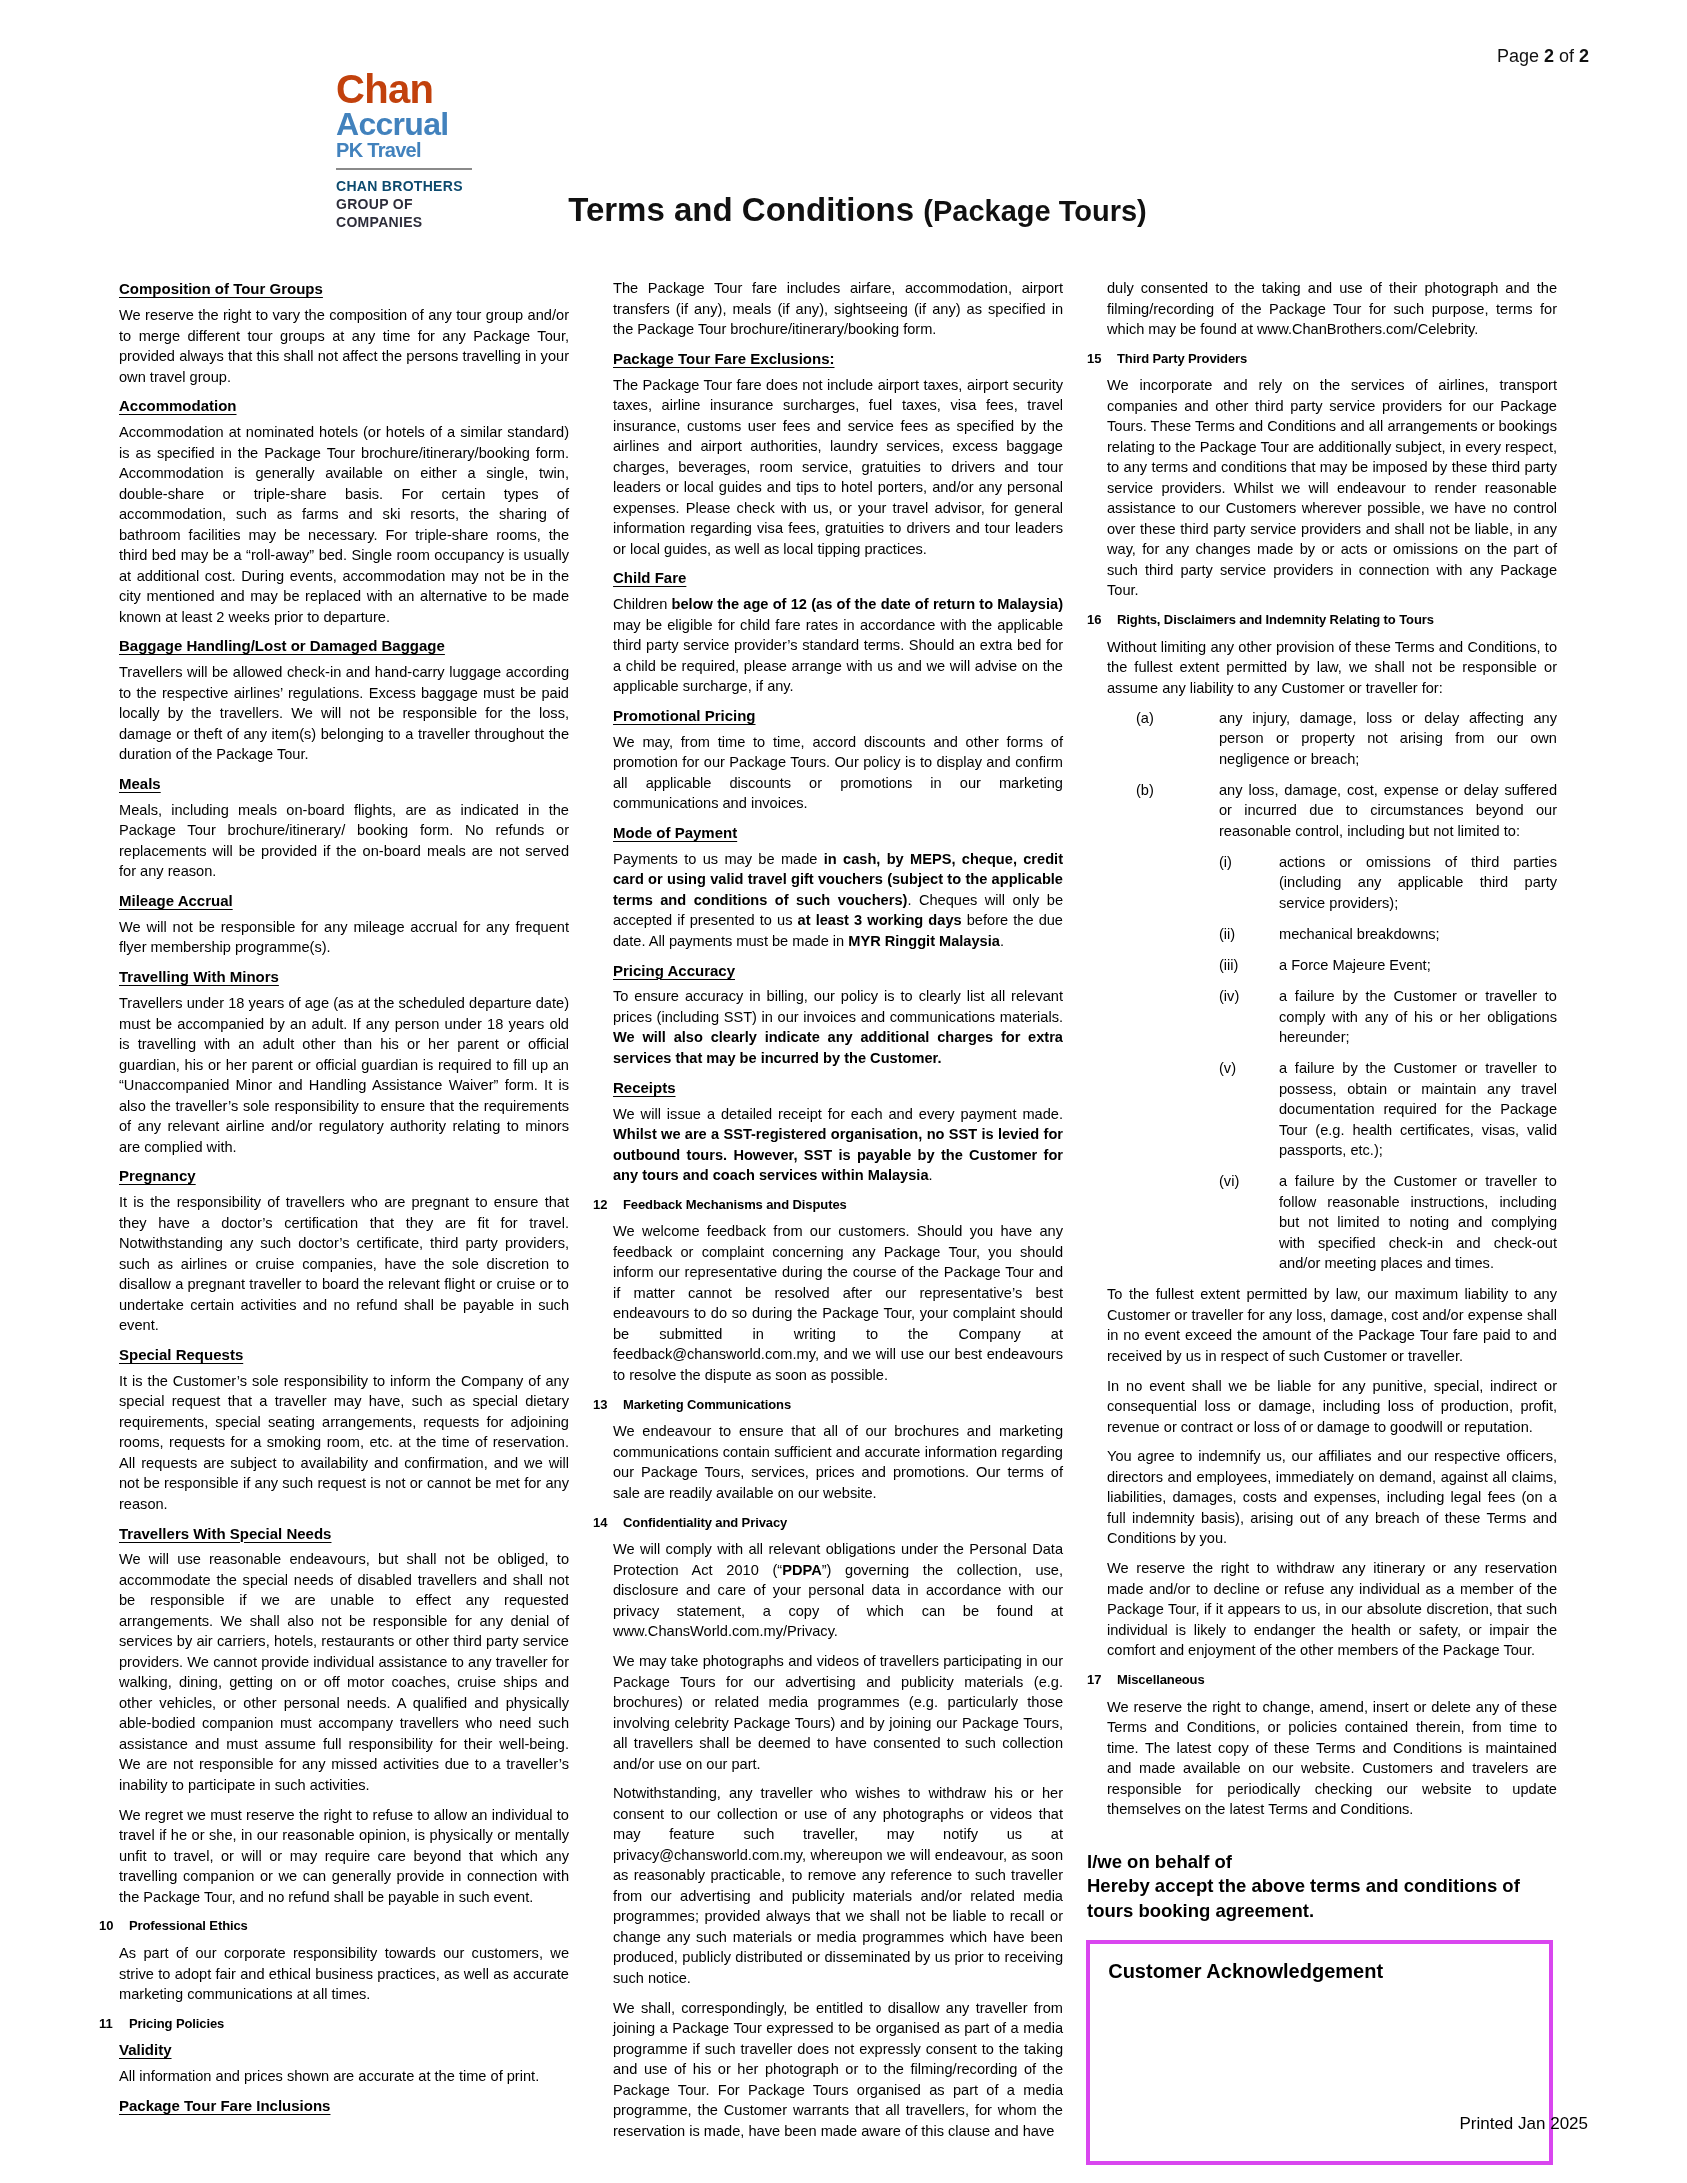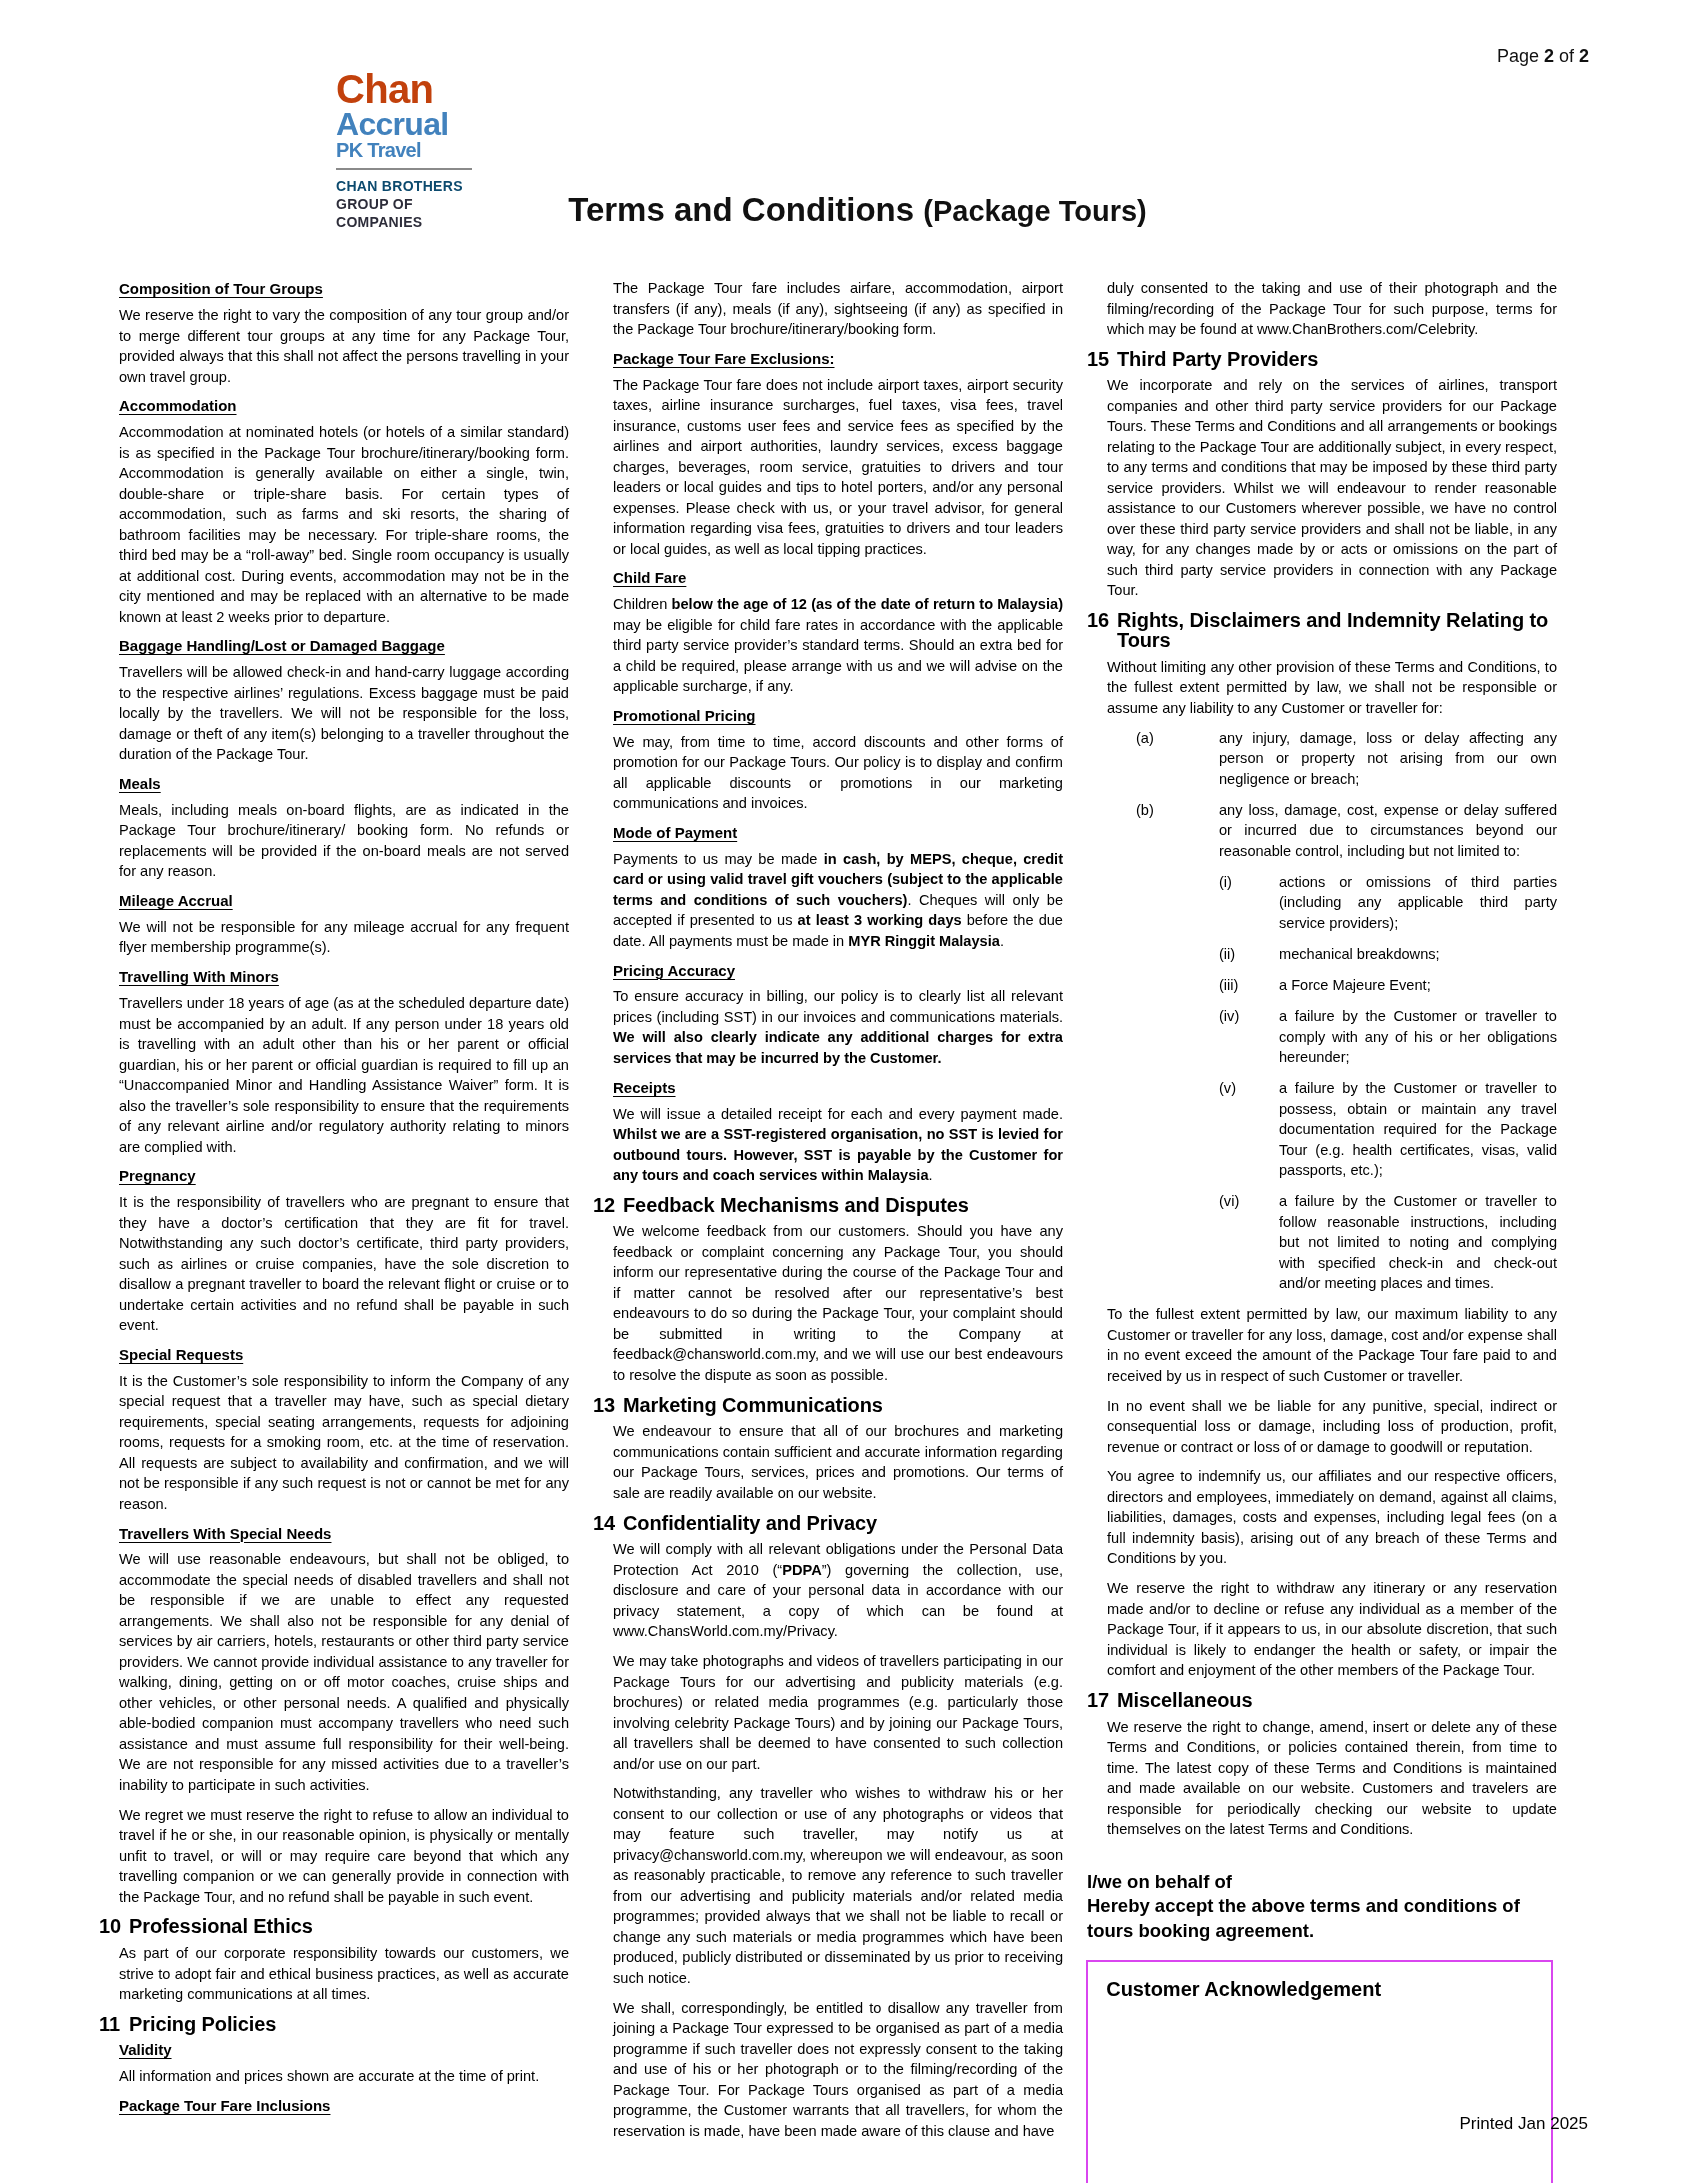--- a/index.html
+++ b/index.html
@@ -22,31 +22,31 @@
                font-weight:bold; color:#111; white-space:nowrap;padding-left:28px; }
   .t-main { font-size:33px; }
   .t-sub  { font-size:29px; }
 
   .columns { position:absolute; left:99px; top:278px; display:flex; gap:24px; }
   .col { width:470px; font-size:14.6px; line-height:20.5px; }
 
   .hu { font-weight:bold; font-size:15px; margin:1.3px 0 5.3px 20px;
         text-decoration:underline; text-decoration-thickness:1.3px; text-underline-offset:2.6px; }
   .p  { text-align:justify; margin:0 0 9.3px 20px; }
-  .hn { font-weight:bold; font-size:20px; line-height:20px; letter-spacing:-0.1px;
+  .hn { font-weight:bold; font-size:13px; line-height:20px; letter-spacing:-0.1px;
         margin:4px 0 6.6px 0; padding-left:30px; text-indent:-30px; }
   .hn .num { display:inline-block; width:30px; text-indent:0; }
 
   .la { position:relative; text-align:justify; margin:0 0 10.6px 20px; padding-left:112px; }
   .la .lbl { position:absolute; left:29px; top:0; }
   .li { position:relative; text-align:justify; margin:0 0 10.6px 20px; padding-left:172px; }
   .li .lbl { position:absolute; left:112px; top:0; }
 
   .pb { font-weight:bold; font-size:18.5px; line-height:24.5px; margin:30px 0 17px 0; }
-  .ack-box { border:2px solid #d946ef; width:467px; height:225px; margin-left:-1.3px;
+  .ack-box { border:4px solid #d946ef; width:467px; height:225px; margin-left:-1.3px;
              padding:17px 0 0 18.5px; }
   .ack-title { font-weight:bold; font-size:20px; }
 
   .printed { position:absolute; right:99px; top:2114px; font-size:17px; }
 </style>
 </head>
 <body>
 
 <div class="page-num">
   <span>Page </span><span class="b">2</span><span> of </span><span class="b">2</span>

